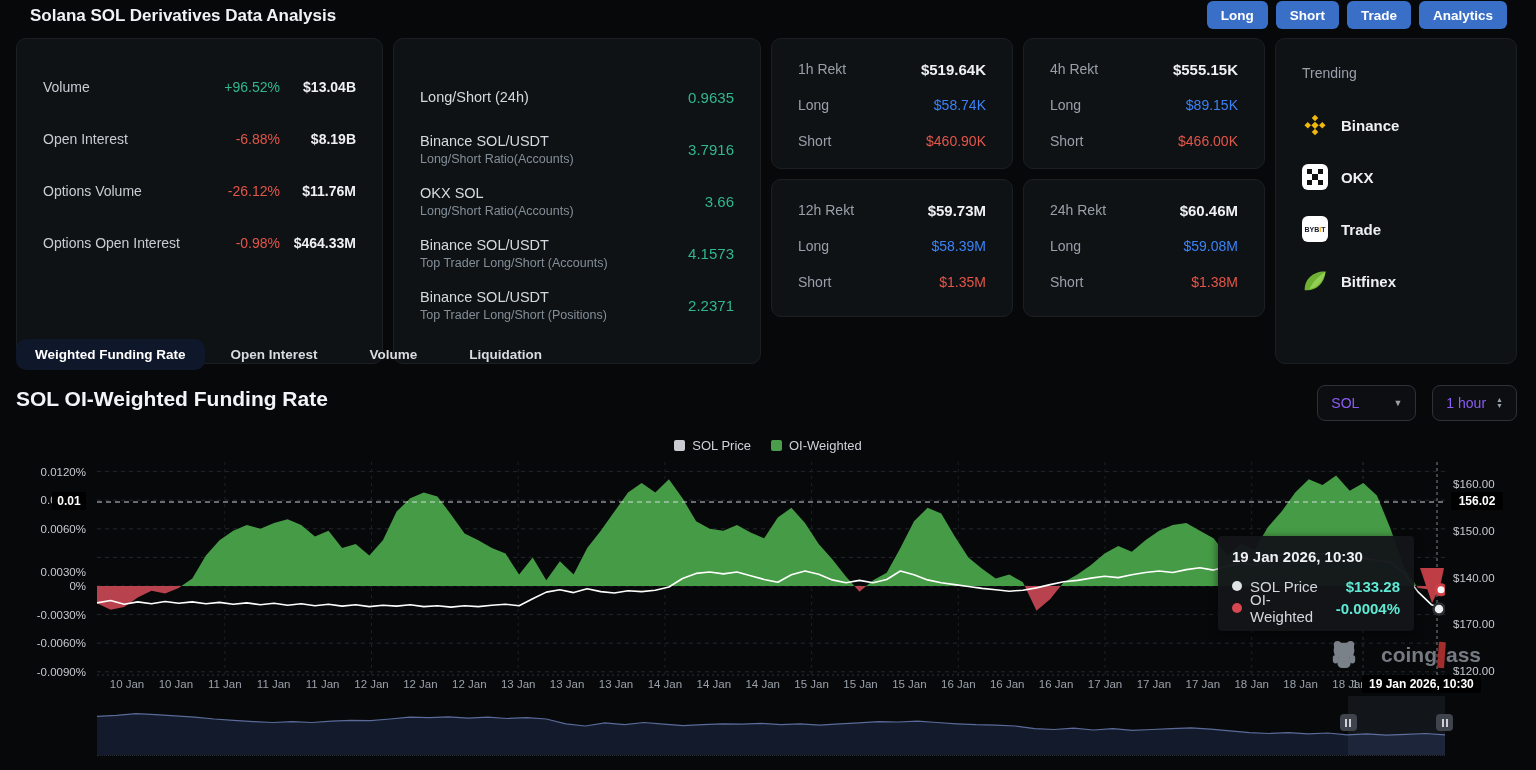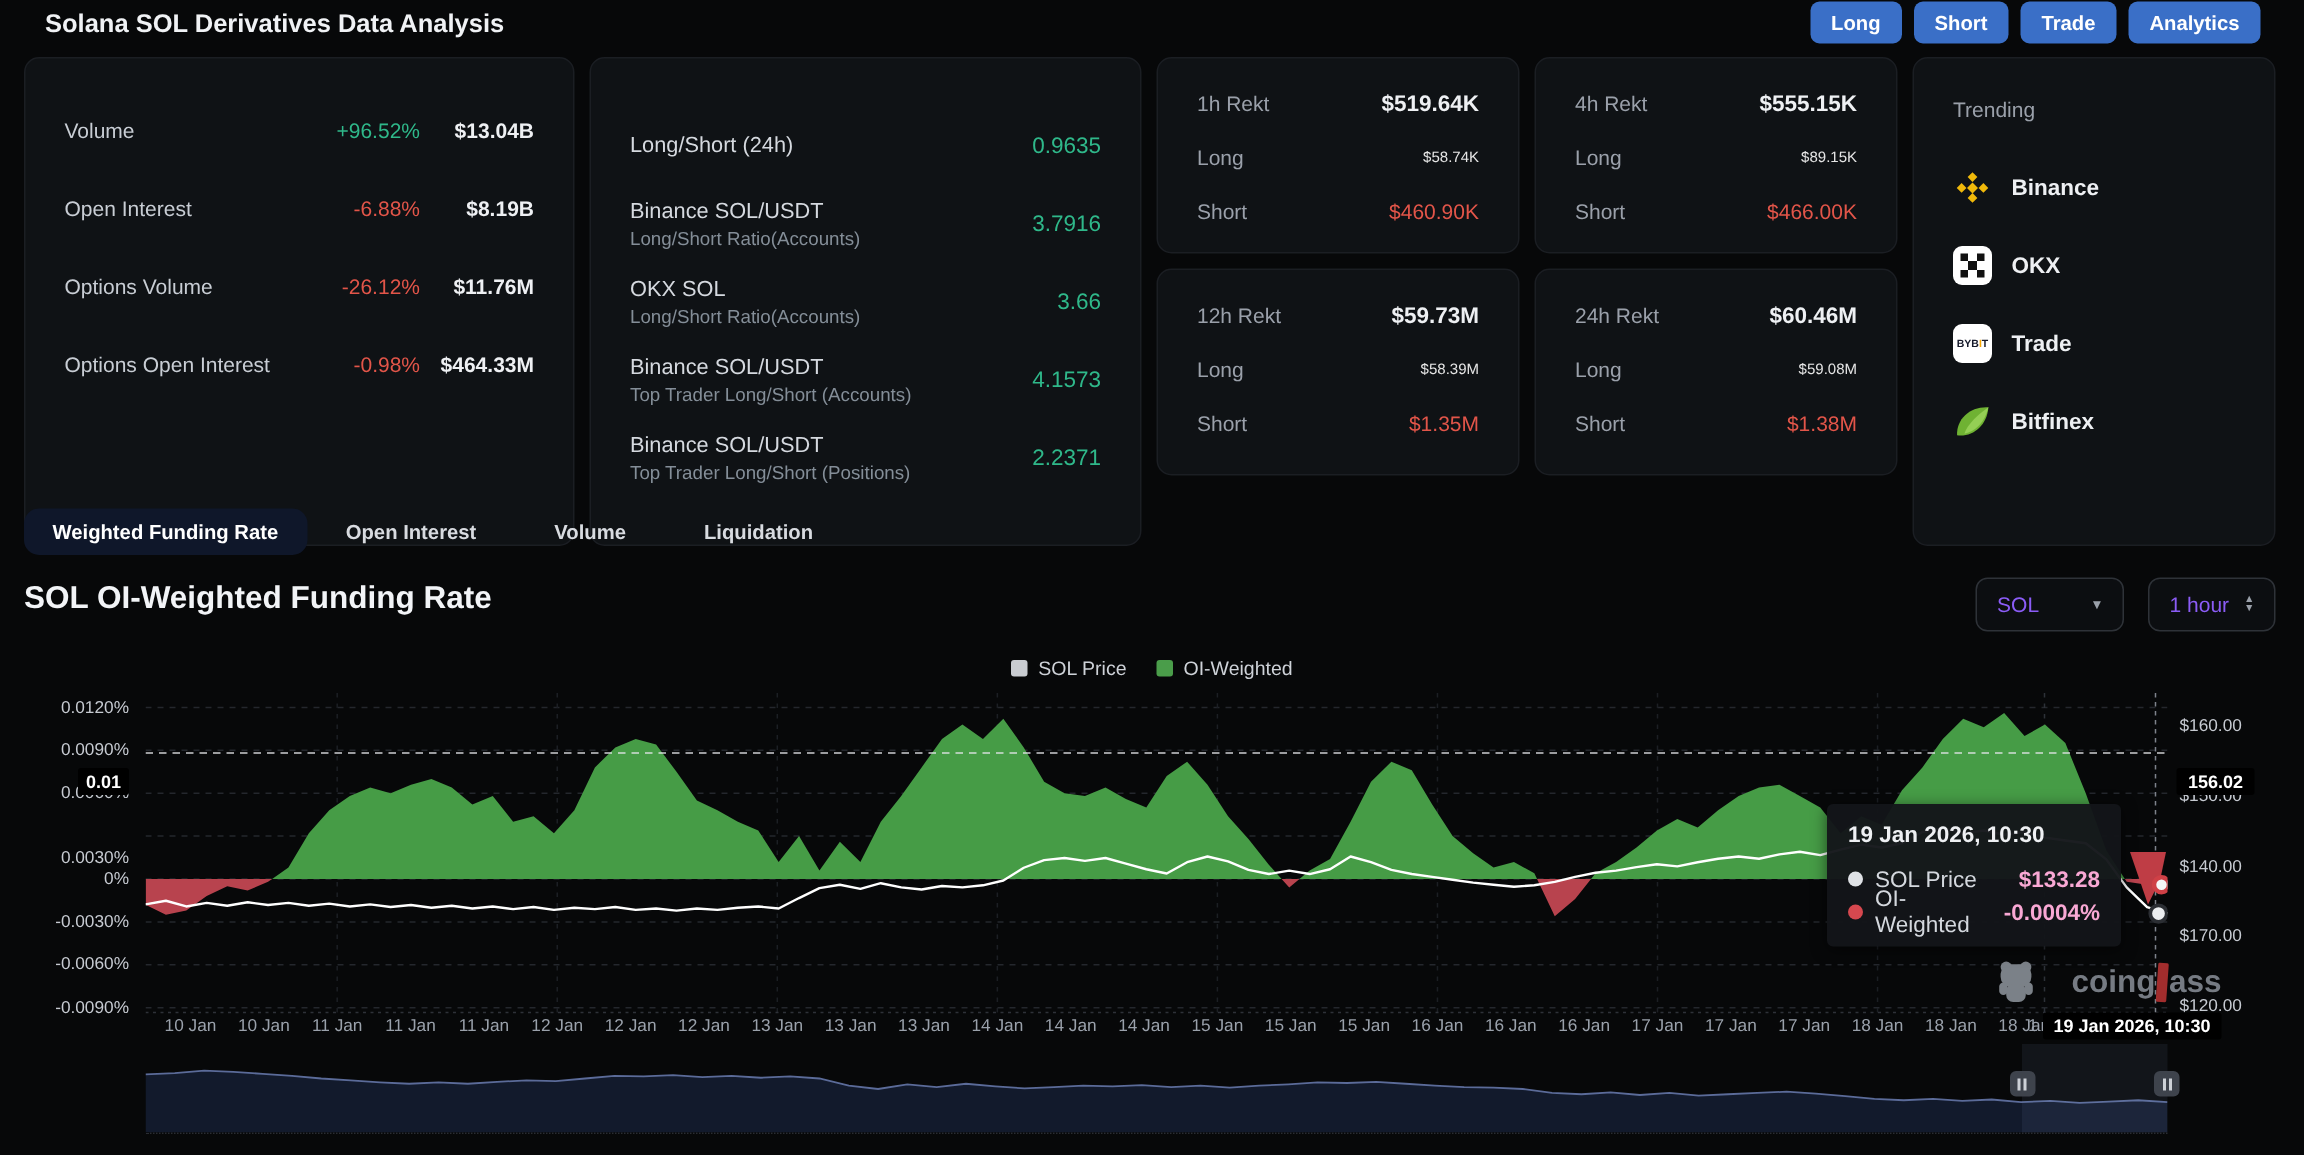--- a/index.html
+++ b/index.html
@@ -32,21 +32,21 @@
   .ratio-row { height:52px; display:flex; align-items:center; }
   .ratio-main { flex:1; }
   .ratio-title { font-size:14.5px; color:#d5d9df; font-weight:500; }
   .ratio-sub { font-size:12.5px; color:#848e98; margin-top:3px; }
   .ratio-val { font-size:15px; color:#2fb88a; text-align:right; }
   
   .rekt-card { padding:12px 26px; }
   .rekt-row { height:36px; display:flex; align-items:center; }
   .rekt-row .lbl { flex:1; font-size:14px; color:#9aa0aa; }
   .rekt-total { font-size:15px; font-weight:700; color:#eef0f3; }
-  .rekt-long { font-size:10px; color:#e5e5e5; }
+  .rekt-long { font-size:14px; color:#3b82f6; }
   .rekt-short { font-size:14px; color:#e25549; }
   
   .trend-card { padding:16px 26px; }
   .trend-title { height:36px; display:flex; align-items:center; font-size:14px; color:#9aa0aa; }
   .trend-items { margin-top:8px; }
   .trend-item { height:52px; display:flex; align-items:center; gap:13px; cursor:pointer; }
   .trend-name { font-size:15px; font-weight:700; color:#eef0f3; }
   .xicon { width:26px; height:26px; border-radius:6px; flex:none; }
   .okx-icon { background:#fff; display:grid; grid-template-columns:repeat(3,1fr); grid-template-rows:repeat(3,1fr); padding:5px; }
   .okx-icon div:nth-child(odd){ background:#111; }
@@ -71,42 +71,42 @@
   .chart { position:absolute; left:0; top:430px; width:1536px; height:340px; }
   .legend { position:absolute; top:8px; left:0; right:0; display:flex; justify-content:center; gap:20px; }
   .legend-item { display:flex; align-items:center; gap:7px; }
   .swatch { width:11px; height:11px; border-radius:2px; }
   .legend-label { font-size:13px; color:#ced2d8; }
   .plot { position:absolute; left:97px; top:32px; width:1348px; height:214px; }
   .axis-left span, .axis-right span { position:absolute; font-size:11.5px; color:#c6cad1; line-height:16px; }
   .axis-left span { left:0; width:86px; text-align:right; }
   .axis-right span { left:1453px; }
   .axis-badge { position:absolute; background:#000; color:#fff; font-size:12px; font-weight:700;
-                padding:2px 5px; border-radius:2px; z-index:4; text-align:center;margin-top:20px; }
+                padding:2px 5px; border-radius:2px; z-index:4; text-align:center; }
   .axis-x span { position:absolute; top:248px; font-size:11.5px; color:#9aa1ab; transform:translateX(-50%); white-space:nowrap; }
   .axis-x .partial { transform:none; }
   .x-badge { position:absolute; left:1362px; top:245px; background:#000; color:#fff; font-size:12px;
              font-weight:700; padding:2px 7px; border-radius:2px; z-index:6; white-space:nowrap; }
   .grid { stroke:#24272d; stroke-width:1; stroke-dasharray:4 4; }
   .vgrid { stroke:#1c1f24; stroke-width:1; stroke-dasharray:3 4; }
   .vgrid.strong { stroke:#2d3138; }
   .axisline { stroke:#2e3138; stroke-width:1; stroke-dasharray:2 3; }
   .area-pos { fill:#469c46; }
   .area-neg { fill:#b8434e; }
   .price { fill:none; stroke:#ffffff; stroke-width:1.6; stroke-linejoin:round; }
   .lastline { stroke:#e3e5e9; stroke-width:1; stroke-dasharray:5 4; opacity:.9; }
   .cross { stroke:#7e838c; stroke-width:1; stroke-dasharray:3 3; }
   
   .tooltip { position:absolute; left:1218px; top:106px; width:196px; background:rgba(19,21,25,0.96);
              border-radius:4px; padding:12px 14px; z-index:5; box-shadow:0 2px 10px rgba(0,0,0,.55); }
   .tt-title { font-size:15px; font-weight:700; color:#eef0f3; margin-bottom:10px; }
   .tt-row { display:flex; align-items:center; gap:8px; height:22px; }
   .tt-dot { width:10px; height:10px; border-radius:50%; flex:none; }
   .tt-name { flex:1; font-size:15px; color:#d4d8de; }
-  .tt-val { font-size:15px; font-weight:700; color:#f9a8d4; }
+  .tt-val { font-size:15px; font-weight:700; color:#5eead4; }
   
   .watermark { position:absolute; left:1330px; top:198px; display:flex; align-items:center; gap:23px; opacity:.95; z-index:2;margin-top:12px; }
   .wm-text { font-size:21px; font-weight:700; color:#7c828a; display:flex; align-items:center; }
   .wm-candle { width:7px; height:26px; background:#ab2f2f; border-radius:1px; margin:0 1px; transform:rotate(4deg); }
   
   .navigator { position:absolute; left:97px; top:270px; width:1348px; height:56px;
                border-bottom:1px dotted #2a2d33; }
   .nav-line { fill:none; stroke:#5b6b99; stroke-width:1.2; }
   .nav-area { fill:#121a2c; }
   .nav-selection { position:absolute; top:-4px; bottom:0; background:rgba(130,152,200,0.09); }

